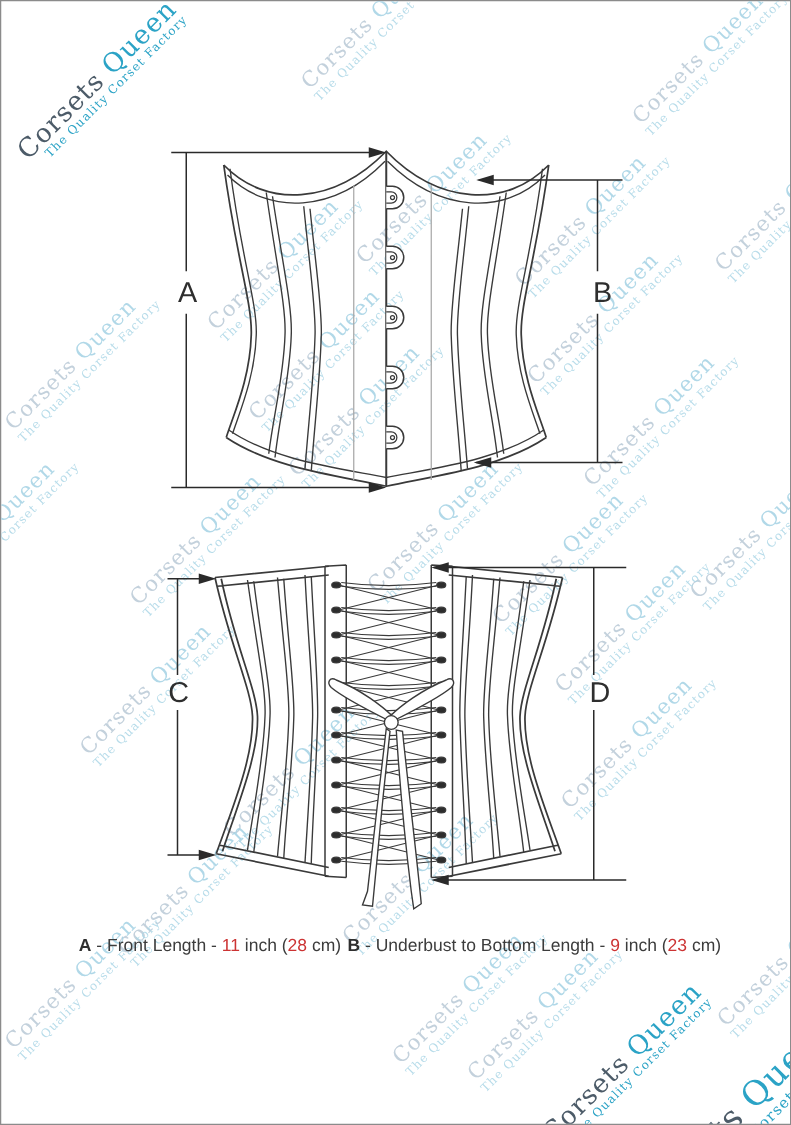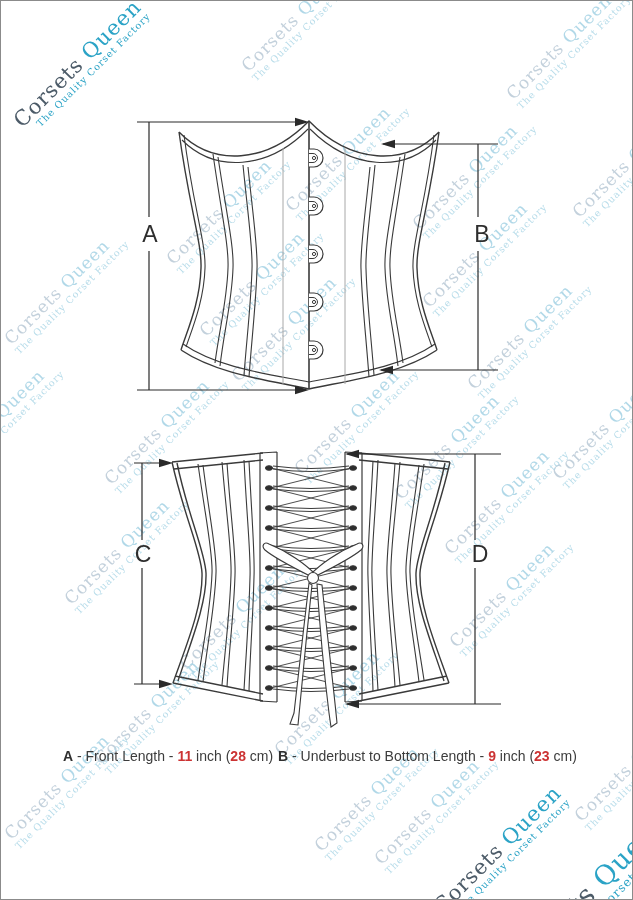--- a/index.html
+++ b/index.html
@@ -34,21 +34,21 @@
     font-size:15.5px; color:#3b3b3b; z-index:4; letter-spacing:.2px;
   }
   .svg-layer { position:absolute; left:0; top:0; z-index:3; }
   .dim-label {
     position:absolute; transform:translate(-50%,-50%);
     font-size:23px; color:#2e2e2e; z-index:4;
   }
   .legend { position:absolute; inset:0; z-index:4; }
   .leg-row { position:absolute; font-size:14px; color:#3c3c3c; white-space:nowrap; }
   .leg-letter { font-weight:bold; color:#2f2f2f; }
-  .leg-val { font-weight:bold; color:#cc3333; }
+  .leg-val { font-weight:normal; color:#cc3333; }
 </style>
 </head>
 <body>
 
 <div class="page">
 
   <div class="wm-layer">
     <div class="wm wm-light" style="left:297px;top:22px"><span class="b1">Corsets</span> <span class="b2">Queen</span><span class="tag">The Quality Corset Factory</span></div>
     <div class="wm wm-light" style="left:562px;top:50px"><span class="b1">Corsets</span> <span class="b2">Queen</span><span class="tag">The Quality Corset Factory</span></div>
     <div class="wm wm-light" style="left:341px;top:162px"><span class="b1">Corsets</span> <span class="b2">Queen</span><span class="tag">The Quality Corset Factory</span></div>

